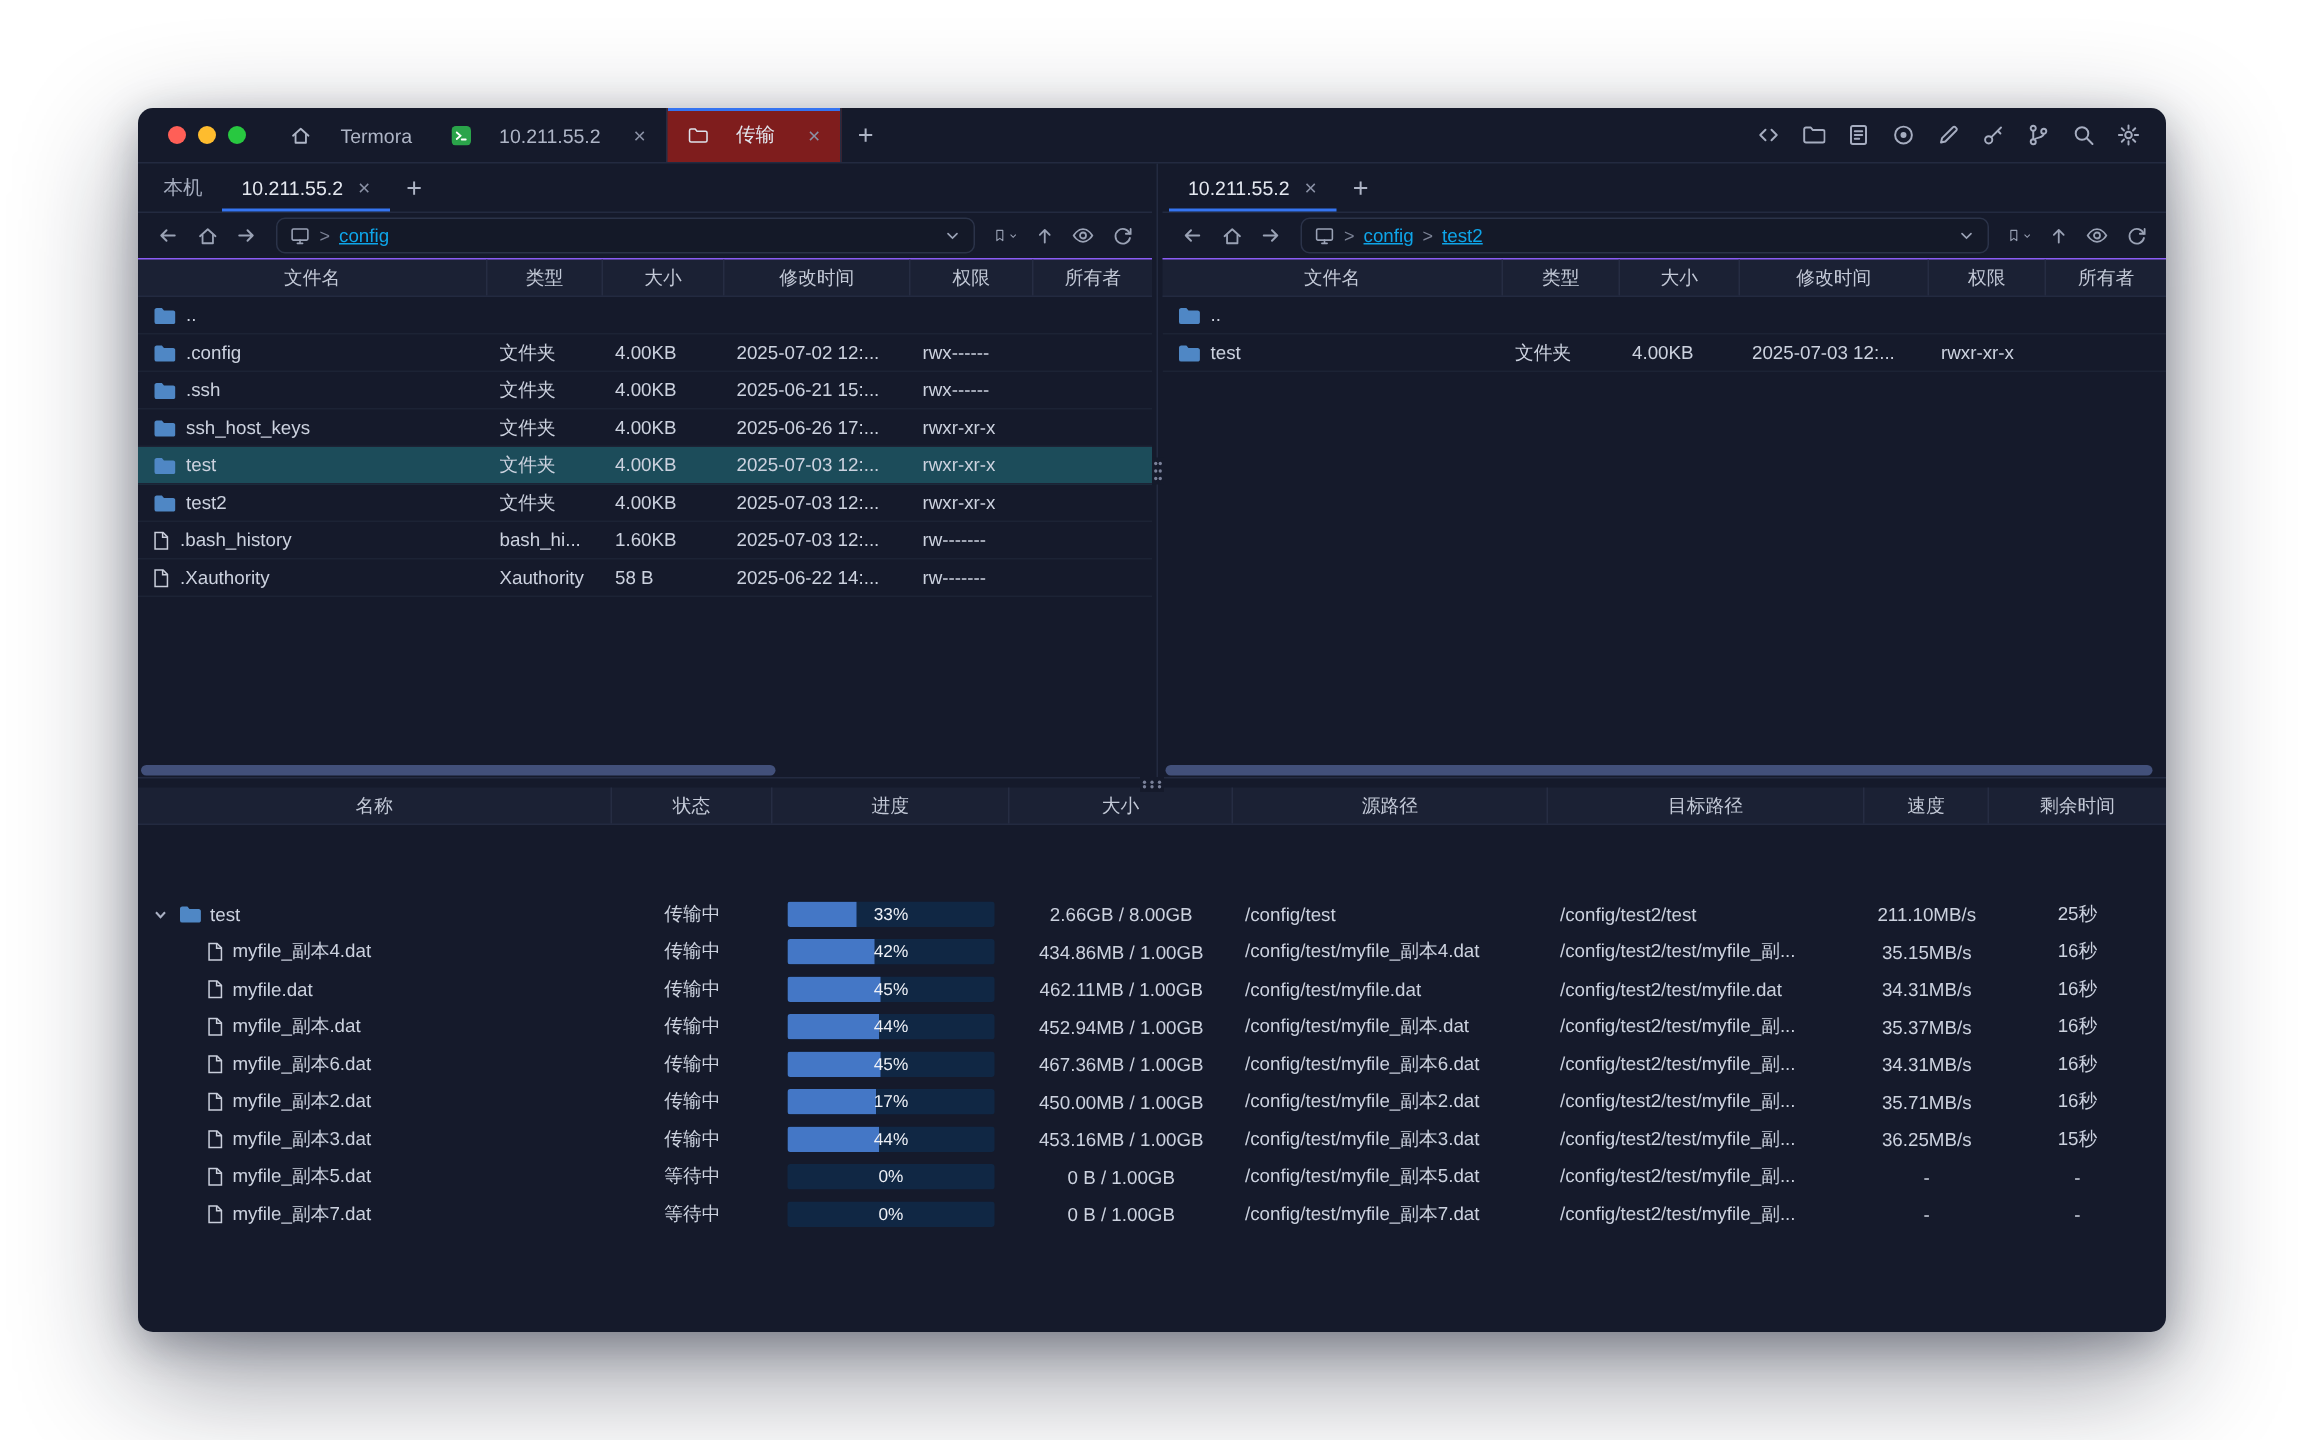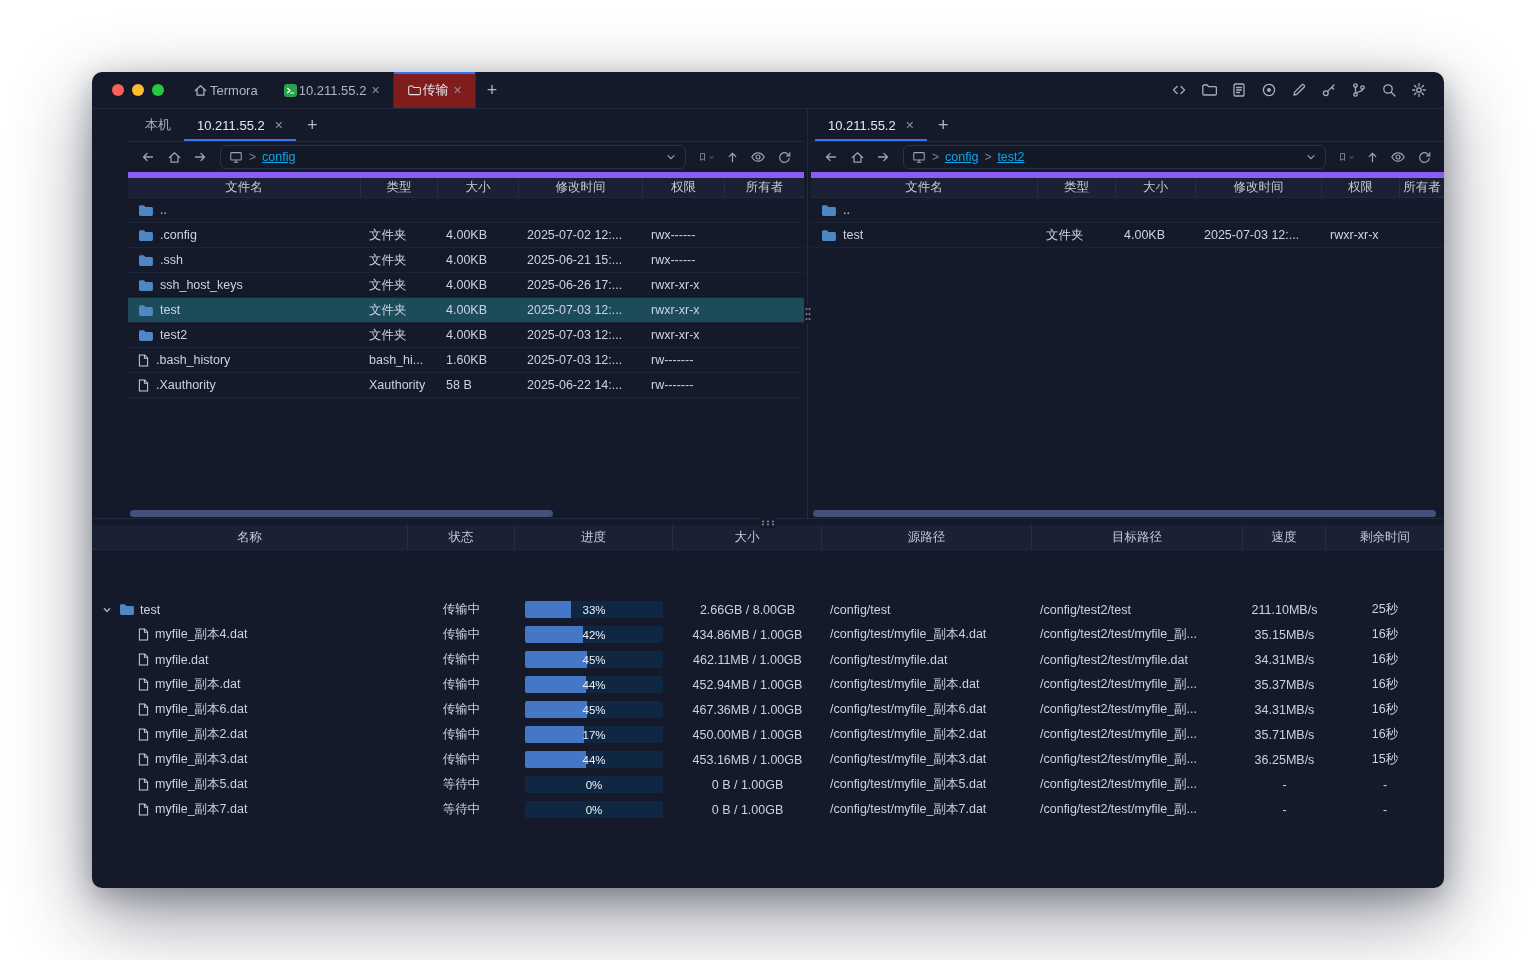--- a/index.html
+++ b/index.html
@@ -9,52 +9,52 @@
     background:#151a2b; border-radius:10px; overflow:hidden; color:#ced3e0;
     box-shadow:0 28px 80px rgba(15,20,40,.45), 0 8px 28px rgba(15,20,40,.28);
     display:flex; flex-direction:column; font-size:13px;
   }
   
   .titlebar{ height:37px; flex:0 0 37px; display:flex; align-items:stretch; border-bottom:1px solid #232a40; }
   .traffic{ display:flex; align-items:center; gap:8px; padding:0 16px 0 20px; }
   .tl{ width:12px; height:12px; border-radius:50%; display:inline-block; }
   .tl.red{background:#ff5f57} .tl.yellow{background:#febc2e} .tl.green{background:#28c840}
   .ttabs{ display:flex; align-items:stretch; }
-  .ttab{ display:flex; align-items:center; gap:2px; padding:0 13px; color:#aeb5c6; position:relative; white-space:nowrap; }
+  .ttab{ display:flex; align-items:center; gap:19px; padding:0 13px; color:#aeb5c6; position:relative; white-space:nowrap; }
   .ttab.active{ background:#7f1d1d; color:#e2e6ee; box-shadow:inset 0 2px 0 #3574f0; border-left:1px solid #262d43; border-right:1px solid #262d43; }
   .x{ margin-left:3px; color:#8a91a5; font-size:14px; line-height:1; cursor:default; }
   .plusbtn{ display:flex; align-items:center; padding:0 11px; color:#aeb5c6; font-size:18px; }
   .tbicons{ margin-left:auto; display:flex; align-items:center; gap:12px; padding-right:16px; }
   .icnbtn{ width:18px; height:18px; display:flex; align-items:center; justify-content:center; }
   svg{ display:block; }
   
   .filepanes{ height:409px; flex:0 0 409px; display:flex; }
   .pane{ position:relative; display:flex; flex-direction:column; min-width:0; }
-  .pane.left{ width:676px; flex:0 0 676px;margin-left:36px; }
+  .pane.left{ width:676px; flex:0 0 676px; }
   .pane.right{ flex:1; }
   .vsplit{ width:7px; flex:0 0 7px; position:relative; cursor:col-resize; }
   .vsplit::before{ content:""; position:absolute; left:3px; top:0; bottom:0; width:1px; background:#232a40; }
   .grip{ position:absolute; background:#151a2b; padding:2px 1px; z-index:2; }
   .grip.v{ left:0; top:196px; }
   .grip.h{ left:50%; top:-1px; transform:translateX(-50%); }
   .subtabs{ height:33px; flex:0 0 33px; display:flex; align-items:stretch; border-bottom:1px solid #232a40; padding-left:4px; }
   .stab{ display:flex; align-items:center; gap:7px; padding:0 13px; color:#a7aec0; white-space:nowrap; }
   .stab.active{ color:#e4e8f0; box-shadow:inset 0 -2px 0 #3574f0; }
   .navbar{ height:30px; flex:0 0 30px; display:flex; align-items:center; padding:0 8px; gap:2px; }
   .nicn{ width:24px; height:22px; display:flex; align-items:center; justify-content:center; border-radius:4px; }
   .pathbox{ flex:1; min-width:0; height:24px; border:1px solid #2b3349; background:#141928; border-radius:6px; display:flex; align-items:center; gap:6px; padding:0 8px; margin:0 6px; }
   .pathbox .sep{ color:#7c8396; font-size:12px; }
   .seg{ color:#0ea5e9; font-size:12.5px;text-decoration:underline; }
   .flexsp{ flex:1; }
   .bkm{ display:flex; align-items:center; gap:2px; padding:0 4px; }
   
   .grid-l{ display:grid; grid-template-columns:233px 77px 81px 124px 82px 1fr; }
   .grid-r{ display:grid; grid-template-columns:227px 78px 80px 126px 78px 1fr; }
   .grid-t{ display:grid; grid-template-columns:316px 107px 158px 149px 210px 211px 83px 1fr; }
-  .thead{ height:26px; flex:0 0 26px; background:#1b2134; border-top:6px solid #8b5cf6; border-bottom:1px solid #232a40; }
+  .thead{ height:26px; flex:0 0 26px; background:#1b2134; border-top:1px solid #8b5cf6; border-bottom:1px solid #232a40; }
   .hcell{ display:flex; align-items:center; justify-content:center; font-size:12.5px; color:#c3c9d7; border-right:1px solid #262d43; height:100%; overflow:hidden; white-space:nowrap; }
   .hcell:last-child{ border-right:none; }
   .rows{ flex:1; overflow:hidden; }
   .frow{ height:25px; align-items:center; border-bottom:1px solid #1c2335; }
   .cell{ padding:0 8px; font-size:12.5px; color:#ccd2df; white-space:nowrap; overflow:hidden; text-overflow:ellipsis; }
   .cell.name{ display:flex; align-items:center; gap:7px; padding-left:10px; }
   .frow.selected{ background:#1c4c5a; }
   .hscroll{ position:absolute; left:2px; right:2px; bottom:1px; height:7px; z-index:3; }
   .thumb{ height:7px; border-radius:3.5px; background:#42507a; }
   

